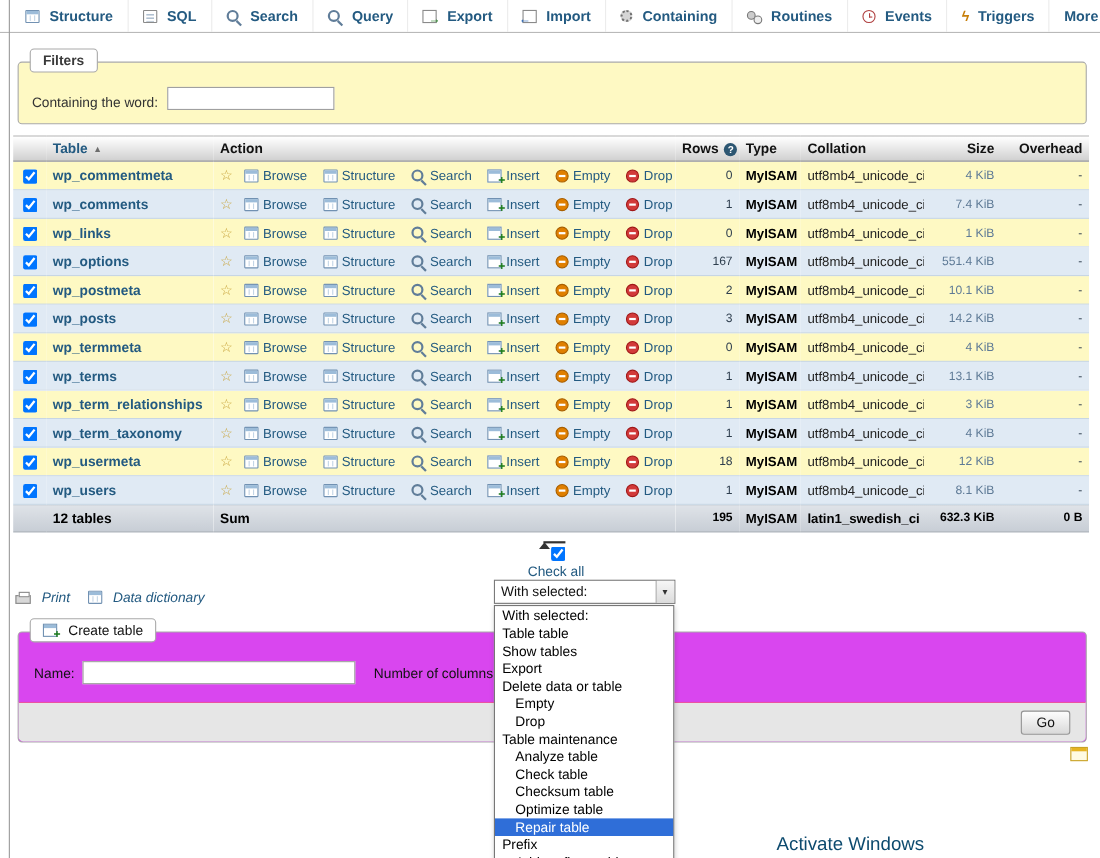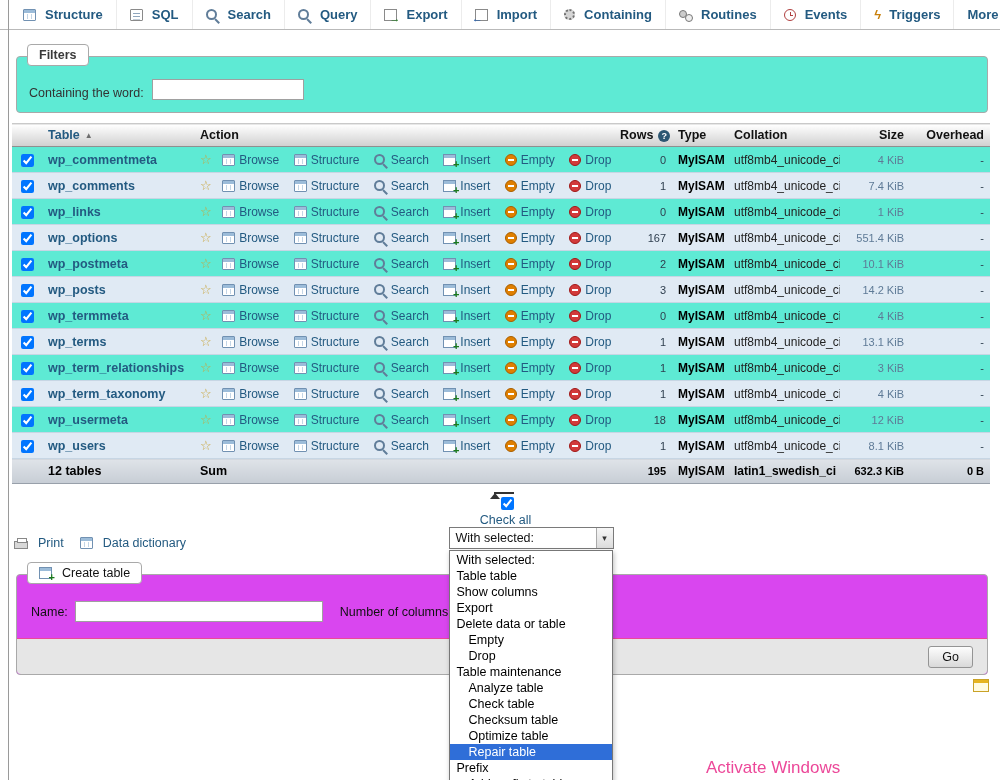--- a/index.html
+++ b/index.html
@@ -41,31 +41,31 @@
   .bolt { color:#c87f0a; font-weight:bold; font-size:13px; margin-right:3px; }
   .star { color:#c8a43c; font-size:13px; margin-right:7px; cursor:pointer; }
   .star::before { content:"☆"; }
   .sort::before { content:"▲"; font-size:8px; color:#6d6d6d; margin-left:5px; vertical-align:1px; }
   .help { display:inline-block; width:12px; height:12px; border-radius:50%; background:#2c5672; color:#fff; font-size:9px; line-height:12px; text-align:center; margin-left:5px; font-weight:bold; cursor:pointer; }
   .help::before { content:"?"; }
   .ic-print { width:14px; height:8px; background:#d8d8d8; border:1px solid #888; margin-top:3px; }
   .ic-print::before { content:""; position:absolute; left:2px; top:-4px; width:8px; height:3px; background:#fff; border:1px solid #888; }
 
   
-  .fbox { position:relative; margin:26px 12px 0 16px; border:1px solid #a9a9a9; border-radius:4px; background:#5eead4; padding:22px 12px 12px; }
+  .fbox { position:relative; margin:26px 12px 0 16px; border:1px solid #a9a9a9; border-radius:4px; background:#fef9c3; padding:22px 12px 12px; }
   .legend { position:absolute; top:-13px; left:10px; background:#fff; border:1px solid #a9a9a9; border-radius:4px; padding:3px 11px; font-weight:bold; color:#3a3a3a; display:flex; align-items:center; gap:6px; }
   .frow { display:flex; align-items:flex-end; gap:8px; color:#333; }
   .frow input { width:152px; height:21px; border:1px solid #a0a0a0; padding:0 4px; font-size:12px; }
 
   
   table.tbl { border-collapse:collapse; margin:10px 0 0 12px; width:978px; table-layout:fixed; }
   .tbl th { background:linear-gradient(#ffffff,#cfcfcf); border-bottom:1px solid #8f8f8f; border-top:1px solid #c9c9c9; text-align:left; padding:4px 6px; font-size:12.5px; color:#111; font-weight:bold; white-space:nowrap; }
   .tbl th a { color:#235a81; text-decoration:none; cursor:pointer; }
   .tbl td { padding:5px 6px; border-bottom:1px solid #c7d6e4; white-space:nowrap; overflow:hidden; }
-  .tbl tbody tr { background:#5eead4; }
+  .tbl tbody tr { background:#fef9c3; }
   .tbl tbody tr:nth-child(even) { background:#e0eaf4; }
   .c-check { text-align:center; }
   .c-check input { margin:0; vertical-align:middle; }
   .c-name a { color:#235a81; font-weight:bold; text-decoration:none; cursor:pointer; }
   .act { color:#235a81; text-decoration:none; margin-right:11px; font-size:12px; cursor:pointer; white-space:nowrap; }
   .c-rows, .c-size, .c-ovh { text-align:right; font-size:11px; color:#2e3e4e; }
   .c-size { color:#5e7a96; }
   .c-type { font-weight:bold; font-size:12px; color:#000;margin-top:20px; }
   .c-coll { font-size:12px; color:#222; }
   .sumrow td { background:linear-gradient(#dfe3e8,#c7cdd5); font-weight:bold; border-top:1px solid #98a0aa; border-bottom:1px solid #98a0aa; color:#000; }
@@ -82,35 +82,35 @@
   .selbox { width:165px; height:22px; border:1px solid #7a7a7a; background:#fff; display:flex; align-items:center; justify-content:space-between; padding-left:6px; cursor:pointer; font-size:12.5px; color:#111; }
   .selbtn { width:17px; height:20px; border-left:1px solid #aaa; background:linear-gradient(#f6f6f6,#dcdcdc); text-align:center; font-size:9px; line-height:20px; color:#333; }
   .selbtn::before { content:"▾"; }
   .dropdown { position:absolute; top:23px; left:0; width:164px; background:#fff; border:1px solid #777; z-index:100; box-shadow:1px 2px 5px rgba(0,0,0,.25); padding:1px 0; }
   .opt { padding:1px 4px 1px 7px; line-height:14px; font-size:12.5px; color:#000; white-space:nowrap; cursor:default; }
   .opt.grp { font-weight:normal; }
   .opt.sub { padding-left:19px; }
   .opt.sel { background:#2f6ed8; color:#fff; }
 
   
-  .printrow { display:flex; align-items:center; gap:6px; margin:16px 0 0 14px; }
+  .printrow { display:flex; align-items:center; gap:6px; margin:16px 0 0 14px;font-style:italic; }
   .printrow a { color:#235a81; text-decoration:none; cursor:pointer; margin-right:10px; }
 
   
   .cbox { position:relative; margin:24px 12px 0 16px; border:1px solid #a9a9a9; border-radius:4px; background:#d946ef; padding:18px 0 0; }
   .crow { display:flex; align-items:center; gap:7px; padding:8px 14px 16px; color:#111; }
   .crow input { height:21px; border:1px solid #a0a0a0; padding:0 4px; font-size:12px; }
   .in-name { width:248px; }
   .in-cols { width:56px; }
   .lab-cols { margin-left:10px; }
   .cfoot { background:#e6e6e6; border-top:1px solid #ec4899; height:36px; display:flex; align-items:center; justify-content:flex-end; padding:0 14px; border-radius:0 0 4px 4px; }
   .gobtn { padding:3px 13px; background:linear-gradient(#fdfdfd,#d9d9d9); border:1px solid #949494; border-radius:3px; font-size:12.5px; color:#111; cursor:pointer; }
 
   
-  .watermark { position:absolute; left:706px; top:758px; color:#ec4899; font-size:17px; }
+  .watermark { position:absolute; left:706px; top:758px; color:#0c4a6e; font-size:17px; }
   .cornericon { position:absolute; right:11px; top:679px; width:16px; height:13px; background:#fffbe2; border:1px solid #c9a227; cursor:pointer; }
   .cornericon::before { content:""; position:absolute; left:0; right:0; top:0; height:3px; background:#e6b422; }
 </style>
 </head>
 <body>
 
 <div id="page">
   <div id="edge"></div>
 
   <div class="topnav">
@@ -441,21 +441,21 @@
     <input type="checkbox" checked="" id="checkall" style="">
     <label for="checkall">Check all</label>
     <div class="selectwrap">
       <div class="selbox">
         <span>With selected:</span>
         <span class="selbtn"></span>
       </div>
       <div class="dropdown" id="dropdown">
           <div class="opt">With selected:</div>
           <div class="opt">Table table</div>
-          <div class="opt">Show columns</div>
+          <div class="opt">Show tables</div>
           <div class="opt">Export</div>
           <div class="opt grp">Delete data or table</div>
           <div class="opt sub">Empty</div>
           <div class="opt sub">Drop</div>
           <div class="opt grp">Table maintenance</div>
           <div class="opt sub">Analyze table</div>
           <div class="opt sub">Check table</div>
           <div class="opt sub">Checksum table</div>
           <div class="opt sub">Optimize table</div>
           <div class="opt sub sel">Repair table</div>

